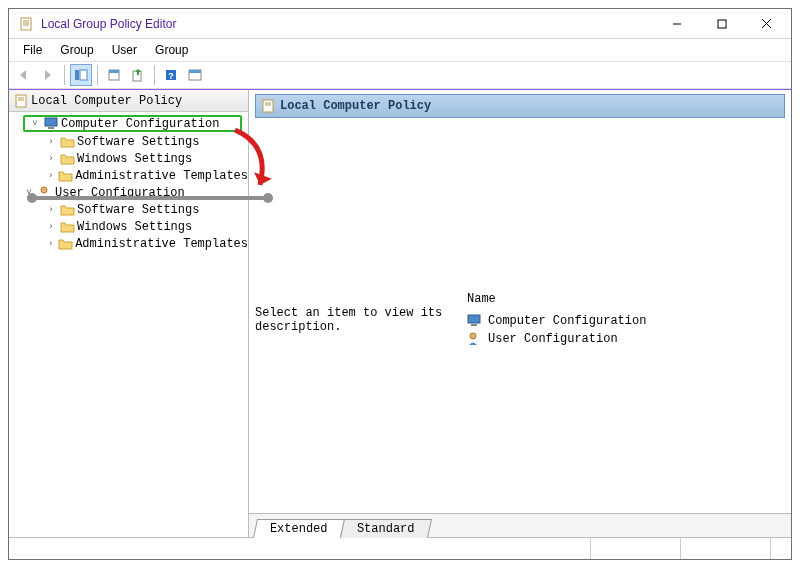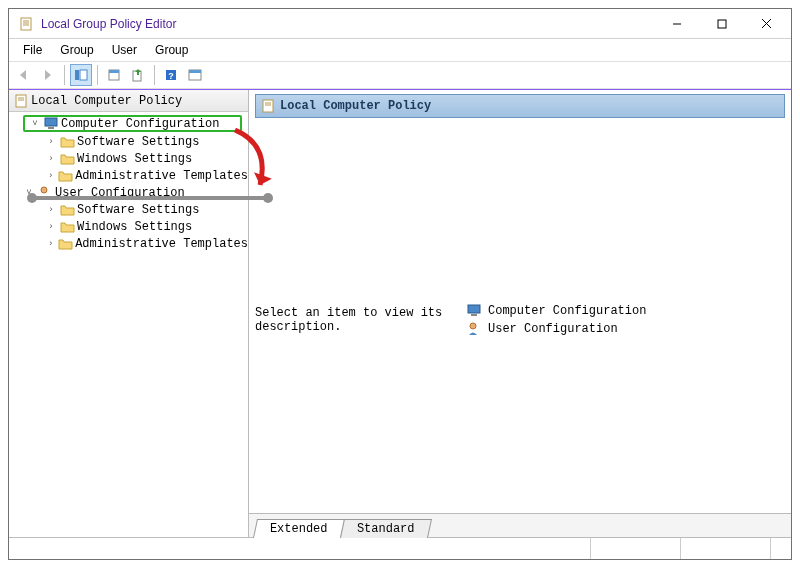--- a/index.html
+++ b/index.html
@@ -380,20 +380,21 @@
             <line x1="3" y1="4" x2="9" y2="4" stroke="#b89850"></line>
             <line x1="3" y1="6" x2="9" y2="6" stroke="#b89850"></line>
           </svg>
         <span>Local Computer Policy</span>
       </div>
       <div class="right-body">
         <div class="desc-col">
           <span>Select an item to view its description.</span>
         </div>
         <div class="name-col">
+          <div class="col-header">Name</div>
           <div class="name-item">
             <svg class="pcicon" viewBox="0 0 15 13">
                 <rect x="1" y="1" width="12" height="8" fill="#4a88c7" stroke="#2a5a90"></rect>
                 <rect x="4" y="10" width="6" height="2" fill="#888"></rect>
               </svg>
             <span>Computer Configuration</span>
           </div>
           <div class="name-item">
             <svg width="15" height="14" viewBox="0 0 15 14">
                 <circle cx="6" cy="4" r="3" fill="#e8b070" stroke="#b07030"></circle>

